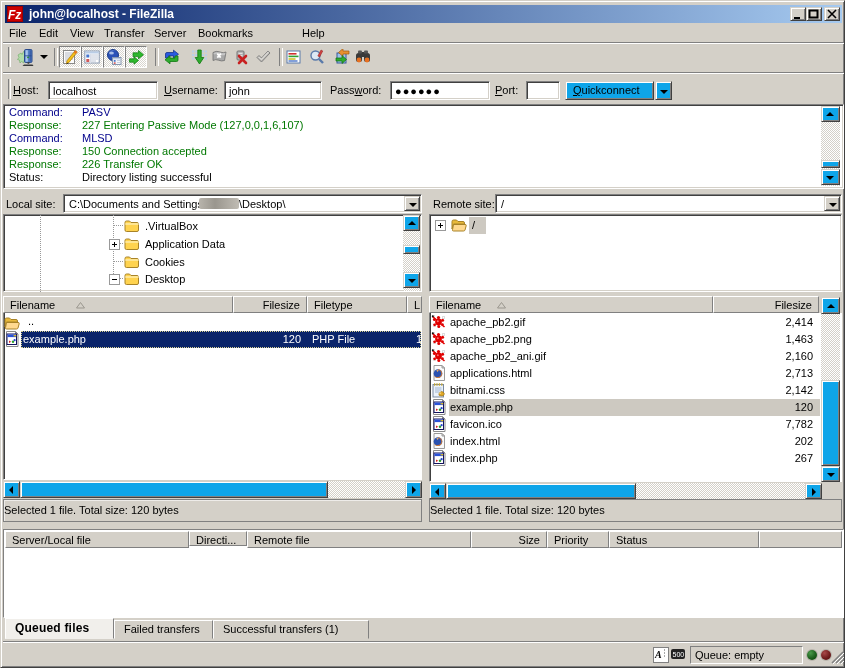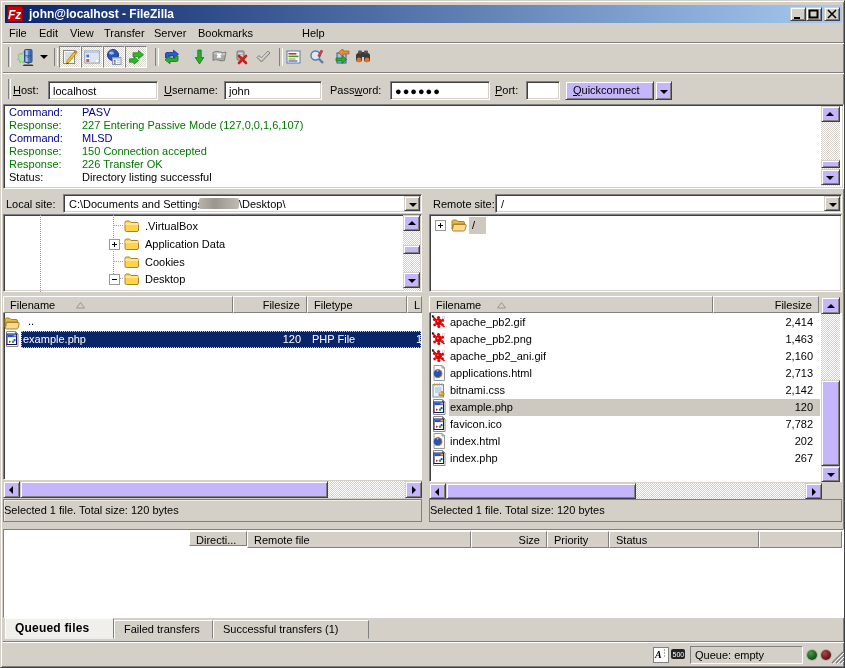--- a/index.html
+++ b/index.html
@@ -21,21 +21,21 @@
 .tbtn{position:absolute;top:3px;width:22px;height:22px;box-sizing:border-box;border:1px solid;border-color:#808080 #fff #fff #808080;
  background-color:#fff;background-image:linear-gradient(45deg,#d9d6cf 25%,transparent 25%,transparent 75%,#d9d6cf 75%),linear-gradient(45deg,#d9d6cf 25%,transparent 25%,transparent 75%,#d9d6cf 75%);background-size:2px 2px;background-position:0 0,1px 1px;}
 .tbtn svg{position:absolute;left:2px;top:2px;}
 .qbar{left:2px;top:71px;width:841px;height:31px;border-top:1px solid #808080;box-shadow:inset 0 1px 0 #fff;}
 .qlabel{position:absolute;top:11px;}
 .field{position:absolute;top:8px;height:19px;background:#fff;box-sizing:border-box;border:1px solid;border-color:#808080 #fff #fff #808080;box-shadow:inset 1px 1px 0 #404040, inset -1px -1px 0 #d4d0c8;}
 .field span{position:absolute;left:4px;top:3px;}
 .sunkwhite{background:#fff;box-sizing:border-box;border:1px solid;border-color:#808080 #fff #fff #808080;box-shadow:inset 1px 1px 0 #404040, inset -1px -1px 0 #d4d0c8;}
 u{text-decoration:underline;}
 .sb{position:absolute;background-color:#fff;background-image:linear-gradient(45deg,#d4d0c8 25%,transparent 25%,transparent 75%,#d4d0c8 75%),linear-gradient(45deg,#d4d0c8 25%,transparent 25%,transparent 75%,#d4d0c8 75%);background-size:2px 2px;background-position:0 0,1px 1px;}
-.sbb{position:absolute;background:#c4b5fd;box-sizing:border-box;border:1px solid;border-color:#d4d0c8 #404040 #404040 #d4d0c8;box-shadow:inset 1px 1px 0 #fff, inset -1px -1px 0 #808080;}
+.sbb{position:absolute;background:#0ea5e9;box-sizing:border-box;border:1px solid;border-color:#d4d0c8 #404040 #404040 #d4d0c8;box-shadow:inset 1px 1px 0 #fff, inset -1px -1px 0 #808080;}
 .arr{position:absolute;width:0;height:0;}
 .hdr{position:absolute;background:#d4d0c8;box-sizing:border-box;border:1px solid;border-color:#fff #808080 #808080 #fff;box-shadow:inset -1px -1px 0 #d4d0c8;}
 .hdr span{position:absolute;top:2px;left:6px;white-space:nowrap;}
 .combo{position:absolute;background:#fff;box-sizing:border-box;border:1px solid;border-color:#808080 #fff #fff #808080;box-shadow:inset 1px 1px 0 #404040, inset -1px -1px 0 #d4d0c8;}
 .combob{position:absolute;background:#d4d0c8;border:1px solid;border-color:#d4d0c8 #404040 #404040 #d4d0c8;box-shadow:inset 1px 1px 0 #fff, inset -1px -1px 0 #808080;box-sizing:border-box;}
 .row{position:absolute;white-space:nowrap;}
 .ico16{position:absolute;width:16px;height:16px;}
 svg{display:block;}
 .tab{position:absolute;box-sizing:border-box;background:#d4d0c8;border:1px solid;border-color:#fff #808080 #d4d0c8 #fff;}
 .tab span{position:absolute;left:9px;top:3px;white-space:nowrap;}
@@ -447,20 +447,23 @@
 
 <div class="abs" style="left:2px;top:498px;width:419px;height:23px;border:1px solid #808080;box-sizing:border-box;box-shadow:inset 1px 1px 0 rgba(255,255,255,.6);">
       <div class="row" style="left:0px;top:4px;">Selected 1 file. Total size: 120 bytes</div>
     </div>
 <div class="abs" style="left:428px;top:498px;width:413px;height:23px;border:1px solid #808080;box-sizing:border-box;">
       <div class="row" style="left:0px;top:4px;">Selected 1 file. Total size: 120 bytes</div>
     </div>
 
 <div class="abs" style="left:2px;top:528px;width:841px;height:89px;background:#fff;border:1px solid;border-color:#808080 #fff #fff #808080;box-sizing:border-box;">
  <div class="abs" style="left:1px;top:1px;width:837px;height:17px;">
+  <div class="hdr" style="left:0;top:0;width:184px;height:17px;">
+          <span>Server/Local file</span>
+        </div>
   <div class="hdr" style="left:184px;top:0;width:58px;height:15px;">
           <span>Directi...</span>
         </div>
   <div class="hdr" style="left:242px;top:0;width:224px;height:17px;">
           <span>Remote file</span>
         </div>
   <div class="hdr" style="left:466px;top:0;width:76px;height:17px;">
           <span style="left:auto;right:6px;">Size</span>
         </div>
   <div class="hdr" style="left:542px;top:0;width:62px;height:17px;">

